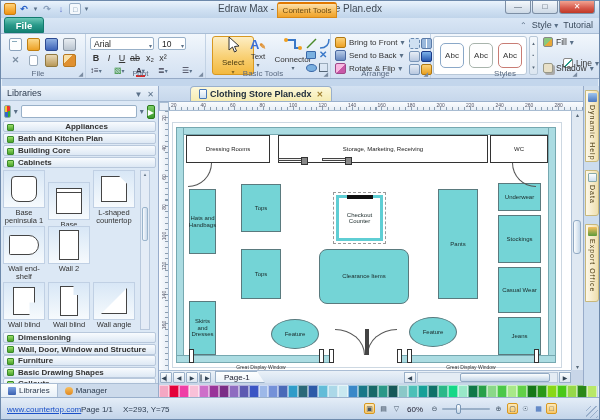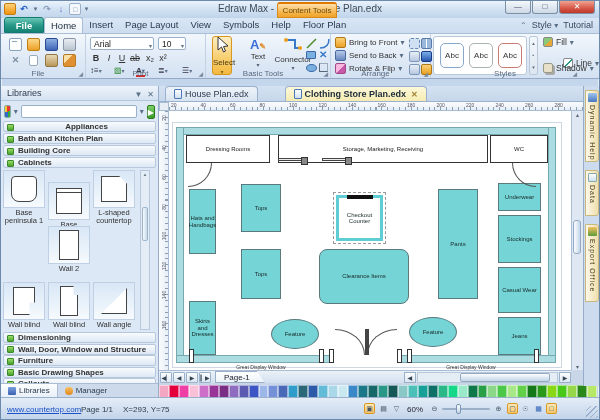--- a/index.html
+++ b/index.html
@@ -55,21 +55,21 @@
   .ic.cut{color:#7c8ea2;font-weight:bold;}
   .ic.copy{background:#fff;border:1px solid #9ab;box-shadow:2px 2px 0 #dde8f2;width:9px;height:11px;}
   .ic.paste{background:linear-gradient(#e8d8b8,#b89858);border:1px solid #907840;}
   .ic.brush{background:linear-gradient(135deg,#f8e0a8 40%,#e09030 40%);border:1px solid #b87820;}
   .combo{position:absolute;height:13px;background:#fff;border:1px solid #98b0c8;border-radius:2px;
     font-size:8.5px;line-height:12px;padding-left:3px;color:#222;}
   .combo .dd{position:absolute;right:1px;top:2px;font-size:6px;color:#5a7088;}
   .fmt{position:absolute;font-size:9px;color:#333;width:12px;text-align:center;line-height:12px;}
   .mini{position:absolute;font-size:8px;color:#334;}
   .mini .dd{font-size:6px;color:#5a7088;}
-  .selectbtn{position:absolute;left:6px;top:2px;width:20px;height:39px;border-radius:3px;
+  .selectbtn{position:absolute;left:6px;top:2px;width:42px;height:39px;border-radius:3px;
     background:linear-gradient(#fdeec4,#f8cf72 55%,#f3b93f);border:1px solid #d89820;text-align:center;}
   .selectbtn .lbl{font-size:8px;color:#4a3a10;}
   .toolcol{position:absolute;text-align:center;}
   .toolcol .lbl{font-size:8px;color:#333;}
   .arr-row{position:absolute;display:flex;align-items:center;gap:3px;font-size:8px;color:#333;}
   .arr-ic{width:11px;height:11px;border-radius:2px;}
   .sq{display:inline-block;width:11px;height:11px;border-radius:2px;margin-left:2px;vertical-align:middle;}
   .stylepanel{position:absolute;left:2px;top:2px;width:94px;height:39px;background:#fff;
     border:1px solid #b8c8d8;border-radius:3px;display:flex;gap:5px;padding:6px 0 0 6px;}
   .abc{width:24px;height:25px;border-radius:5px;background:#fefefe;font-size:8px;text-align:center;
@@ -226,29 +226,20 @@
     <div class="ctxgroup">Content Tools</div>
     <div class="winbtns">
       <div class="winbtn">—</div>
       <div class="winbtn">□</div>
       <div class="winbtn close">✕</div>
     </div>
   </div>
 
   <div class="tabrow">
     <div class="filebtn">File</div>
-    <div id="tabstrip" style="display:flex;align-items:flex-end;">
-        <div class="tab active">Home</div>
-        <div class="tab">Insert</div>
-        <div class="tab">Page Layout</div>
-        <div class="tab">View</div>
-        <div class="tab">Symbols</div>
-        <div class="tab">Help</div>
-        <div class="tab">Floor Plan</div>
-      </div>
     <div class="tabrow-right">
       <span class="chev">⌃</span>
       <span><span>Style</span> <span class="chev">▾</span></span>
       <span>Tutorial</span>
     </div>
   </div>
 
   <div class="ribbon">
 
     <div class="rgroup" style="left:0;width:85px;">
@@ -405,20 +396,26 @@
             <div class="glyph g-lines"></div>
           </div>
           <div class="clabel">Base peninsula 2</div>
         </div>
         <div class="cell" style="left: 90px; top: 0px;">
           <div class="thumb">
             <div class="glyph g-cornercut"></div>
           </div>
           <div class="clabel">L-shaped countertop</div>
         </div>
+        <div class="cell" style="left: 0px; top: 56px;">
+          <div class="thumb">
+            <div class="glyph g-quarter"></div>
+          </div>
+          <div class="clabel">Wall end-shelf</div>
+        </div>
         <div class="cell" style="left: 45px; top: 56px;">
           <div class="thumb">
             <div class="glyph g-rect"></div>
           </div>
           <div class="clabel">Wall 2</div>
         </div>
         <div class="cell" style="left: 0px; top: 112px;">
           <div class="thumb">
             <div class="glyph g-blind1"></div>
           </div>
@@ -454,24 +451,20 @@
         </div>
         <div class="lp-tab">
           <div class="mgric"></div>
           <span>Manager</span>
         </div>
       </div>
   </div>
 
   <div class="center">
     <div class="doctabs" id="doctabs">
-        <div class="doctab">
-          <div class="docic"></div>
-          <span>House Plan.edx</span>
-        </div>
         <div class="doctab active">
           <div class="docic"></div>
           <span>Clothing Store Plan.edx</span>
           <div class="docclose">✕</div>
         </div>
       </div>
     <div class="rulercorner"></div>
     <div class="rulerh" id="rulerh">
         <div class="ticks"></div>
         <div class="rnum" style="left: 2px;">20</div>

